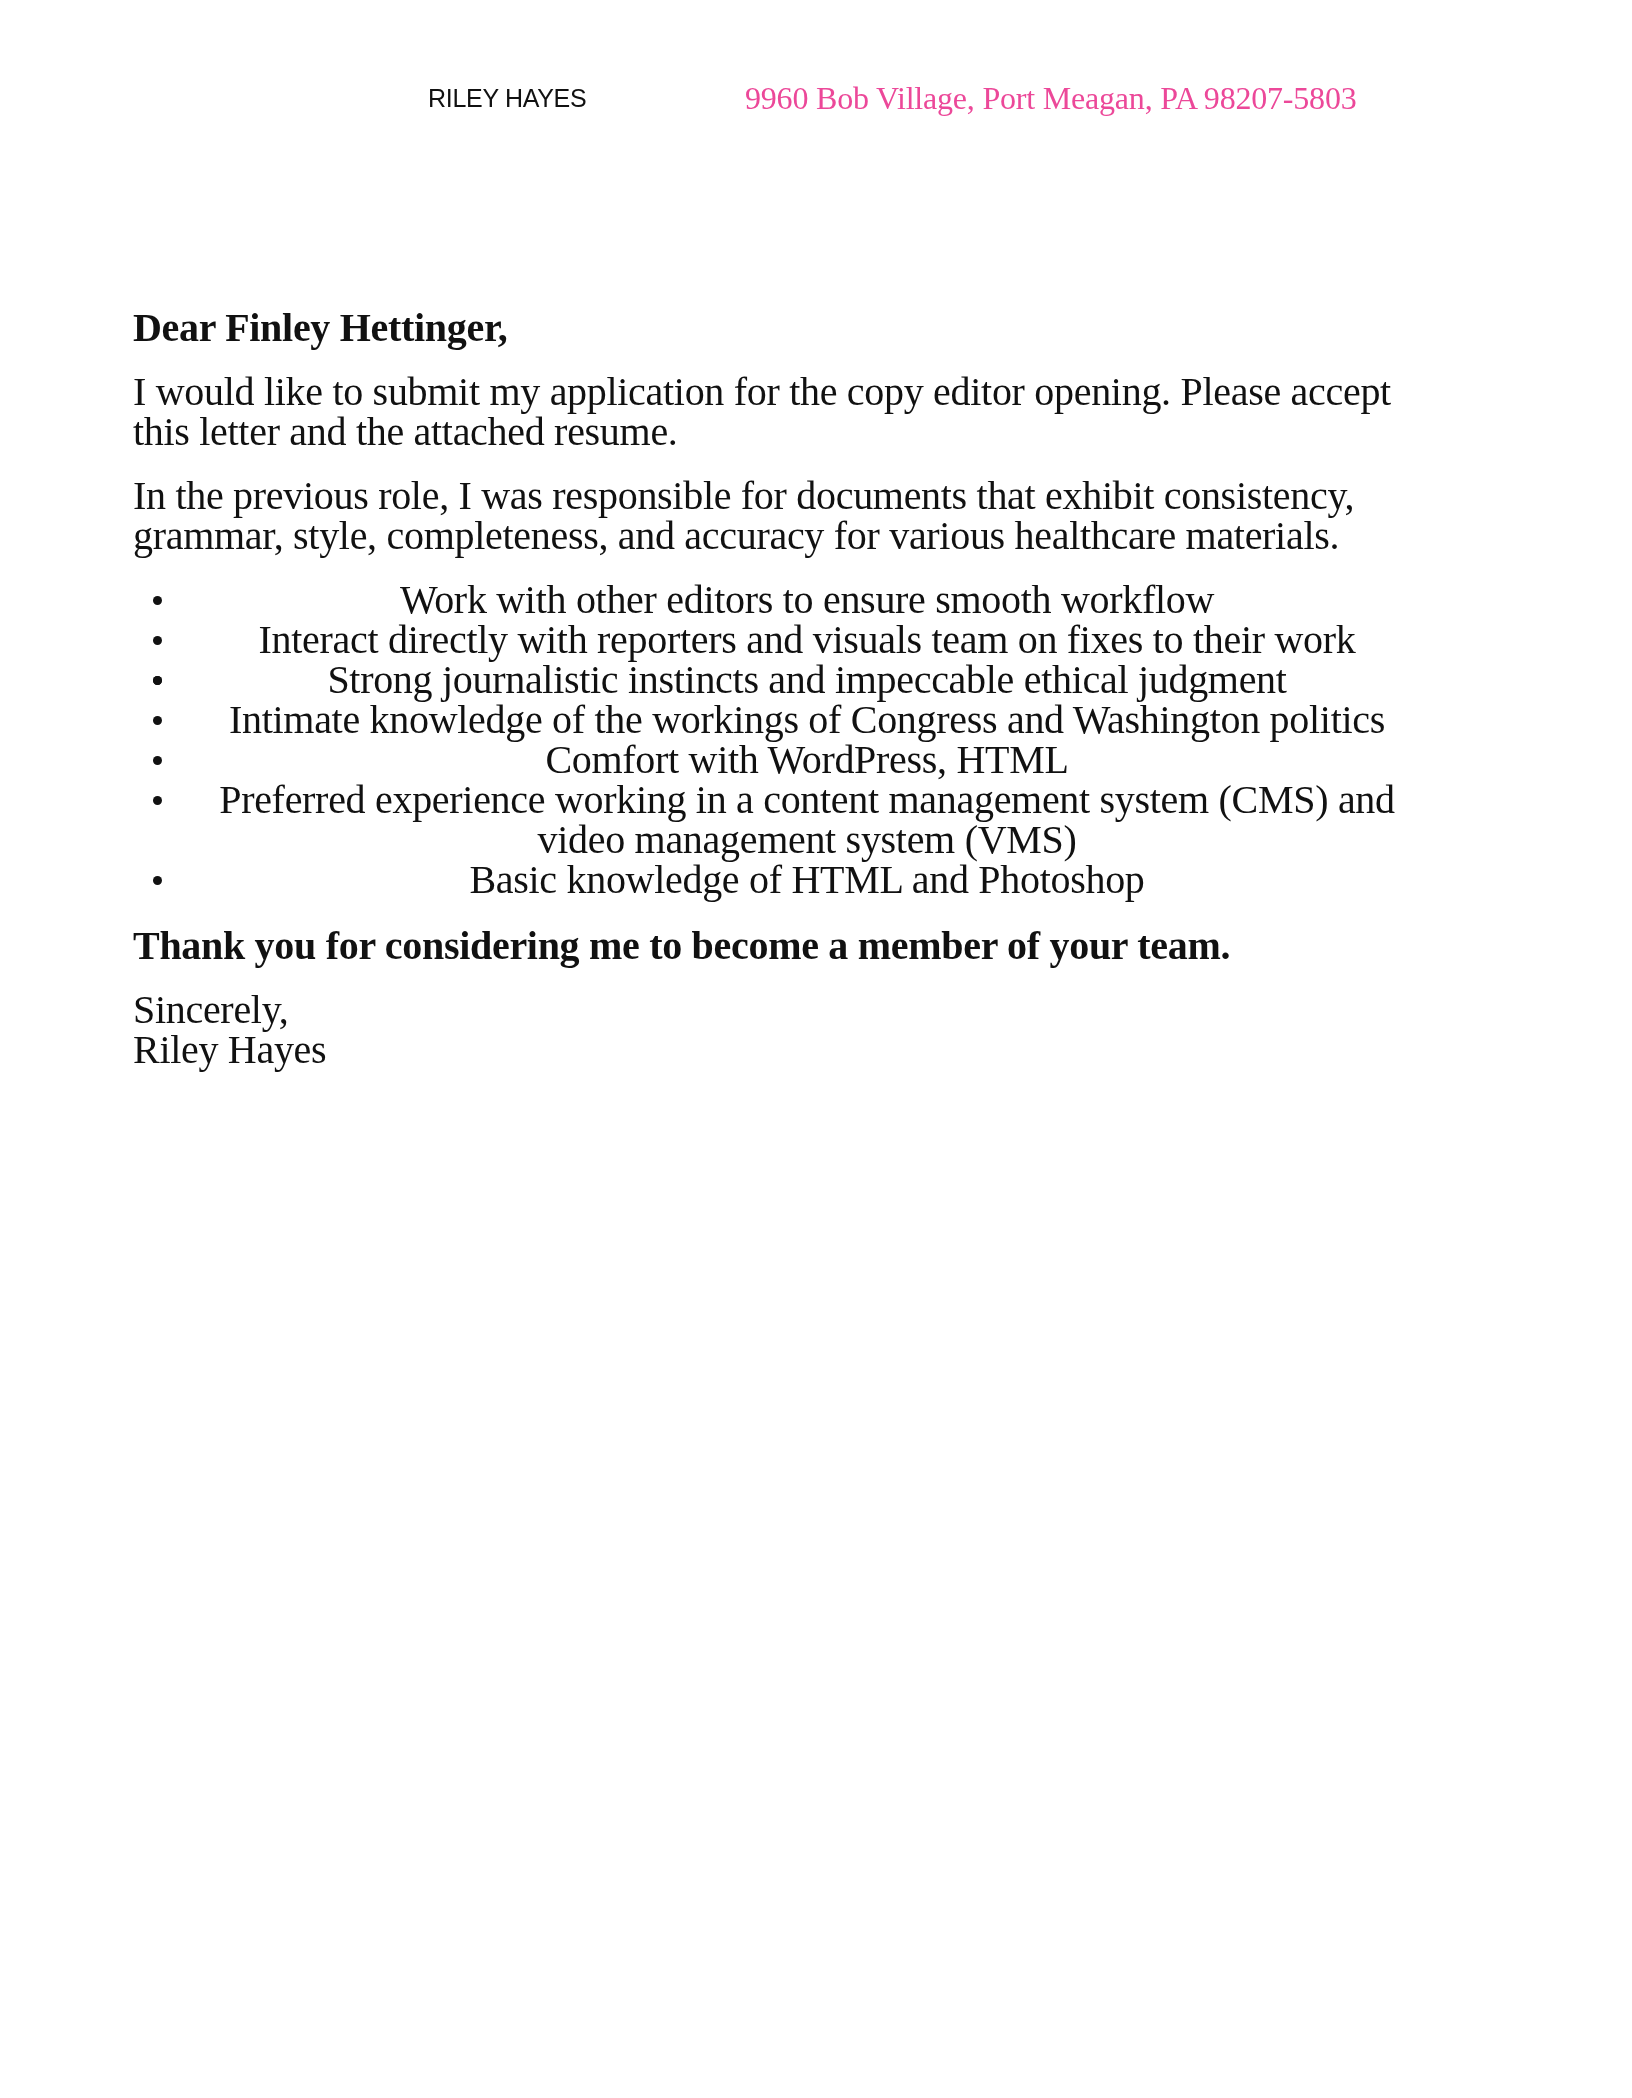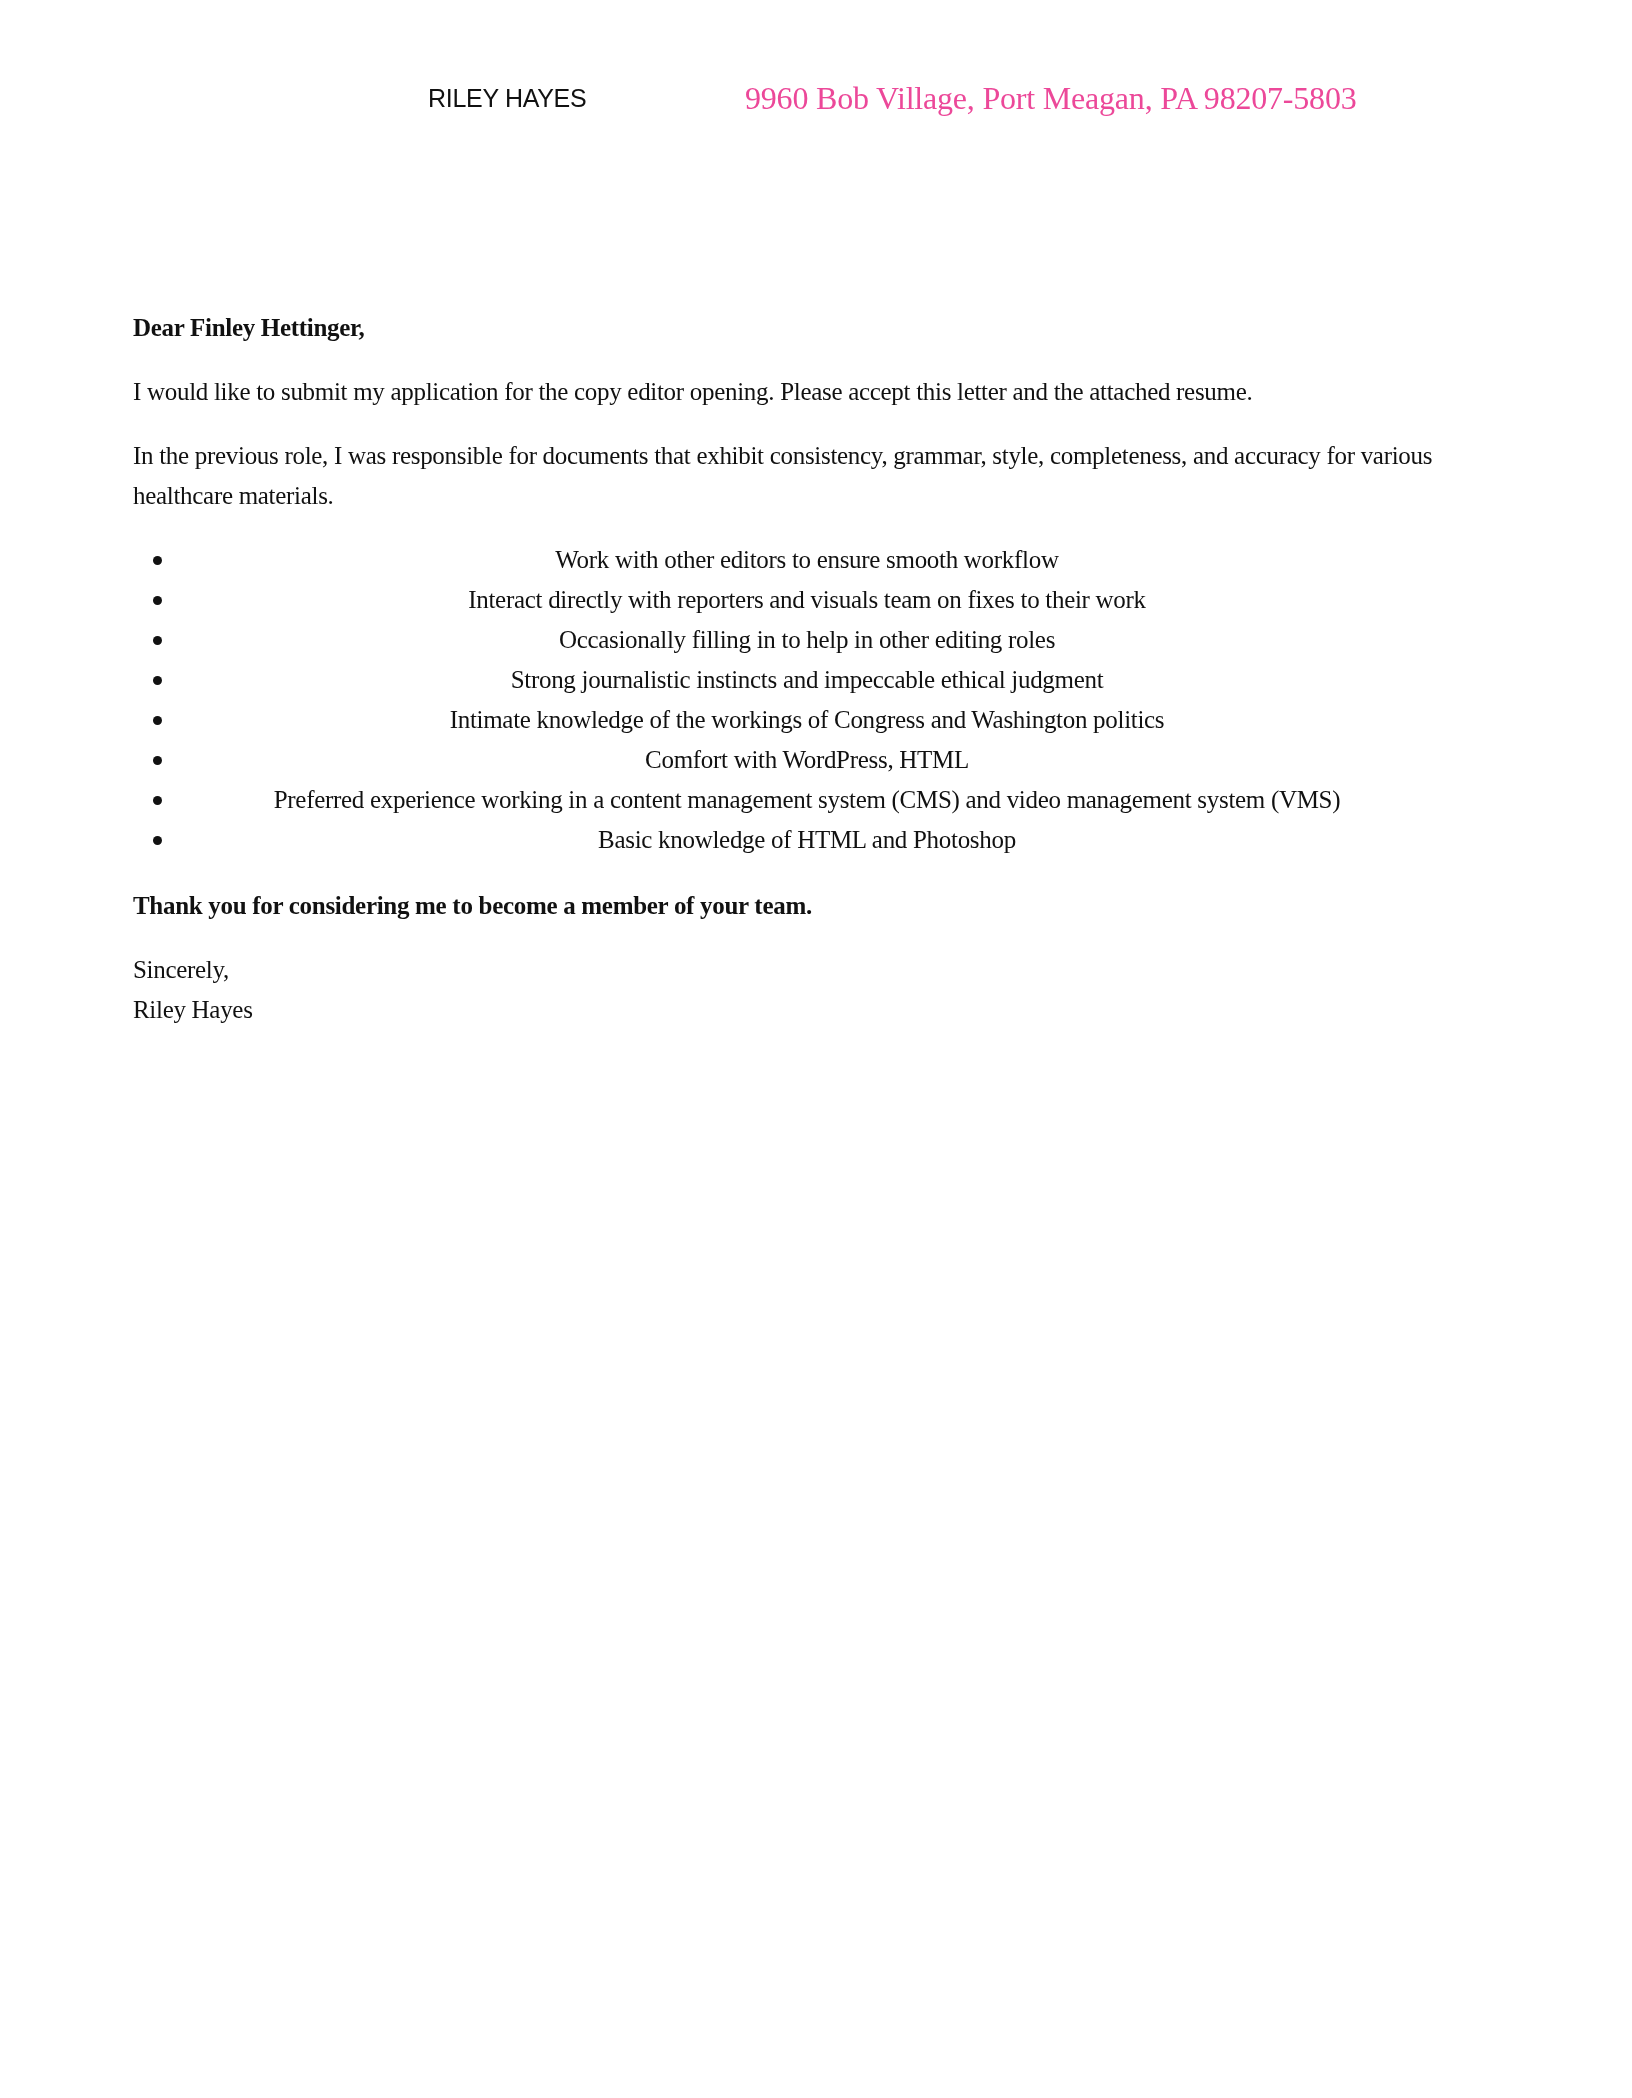--- a/index.html
+++ b/index.html
@@ -30,21 +30,21 @@
       top: 80px;
       font-size: 32px;
       letter-spacing: -0.2px;
       color: #ec4899;
     }
     .letter {
       position: absolute;
       left: 133px;
       top: 308px;
       width: 1300px;
-      font-size: 25px;
+      font-size: 40px;
       line-height: 40px;
       letter-spacing: -0.3px;
     }
     .salutation {
       font-weight: bold;
       margin: 0 0 24px 0;
     }
     .para {
       margin: 0 0 24px 0;
     }
@@ -86,21 +86,21 @@
 
 <div class="letter">
   <p class="salutation">Dear Finley Hettinger,</p>
 
   <p class="para">I would like to submit my application for the copy editor opening. Please accept this letter and the attached resume.</p>
   <p class="para">In the previous role, I was responsible for documents that exhibit consistency, grammar, style, completeness, and accuracy for various healthcare materials.</p>
 
   <ul class="qual-list">
     <li><span class="bullet"></span><span>Work with other editors to ensure smooth workflow</span></li>
     <li><span class="bullet"></span><span>Interact directly with reporters and visuals team on fixes to their work</span></li>
-    <li><span class="bullet"></span><span>Occasionally filling in to help in other editing roles</span></li>
+    <li><span class="bullet"></span></li>
     <li><span class="bullet"></span><span>Strong journalistic instincts and impeccable ethical judgment</span></li>
     <li><span class="bullet"></span><span>Intimate knowledge of the workings of Congress and Washington politics</span></li>
     <li><span class="bullet"></span><span>Comfort with WordPress, HTML</span></li>
     <li><span class="bullet"></span><span>Preferred experience working in a content management system (CMS) and video management system (VMS)</span></li>
     <li><span class="bullet"></span><span>Basic knowledge of HTML and Photoshop</span></li>
   </ul>
 
   <p class="closing-bold">Thank you for considering me to become a member of your team.</p>
 
   <p class="signoff">

